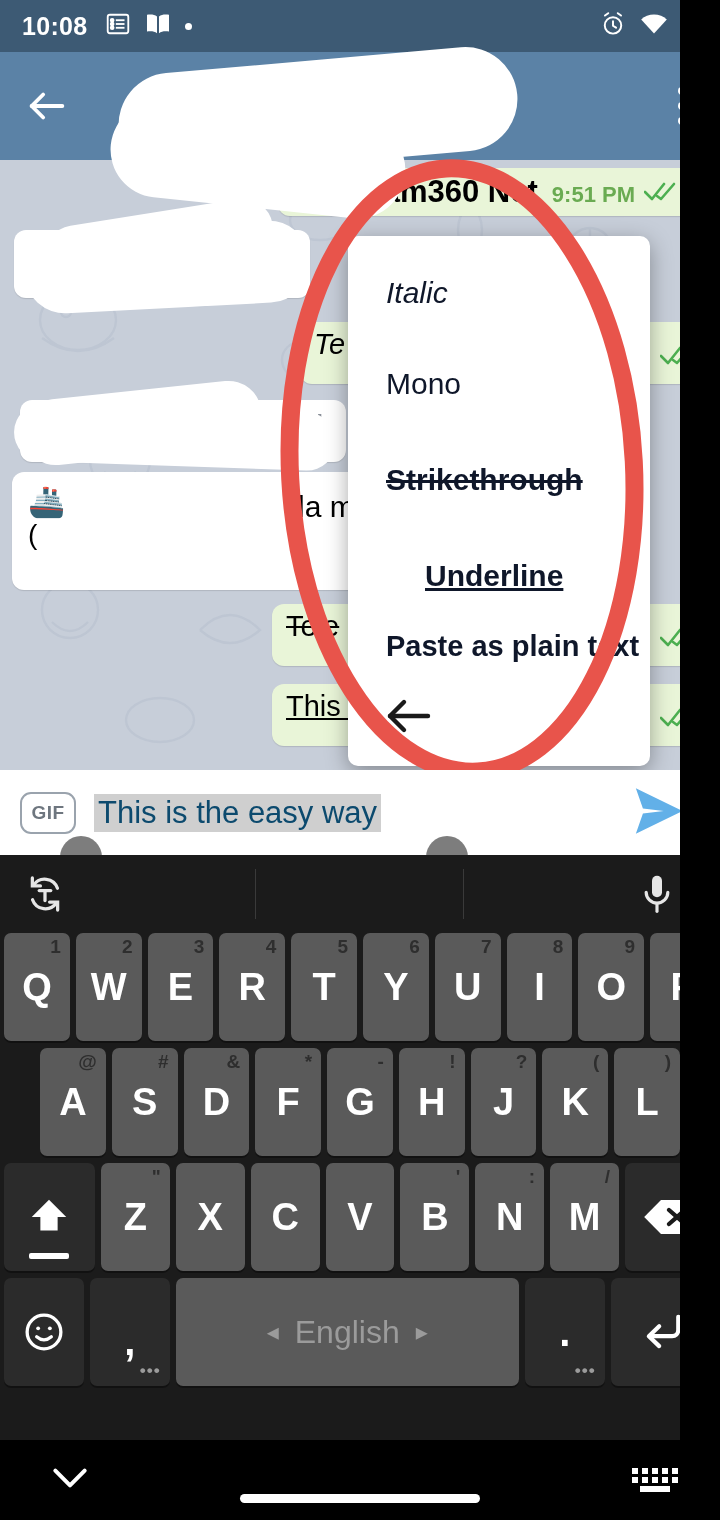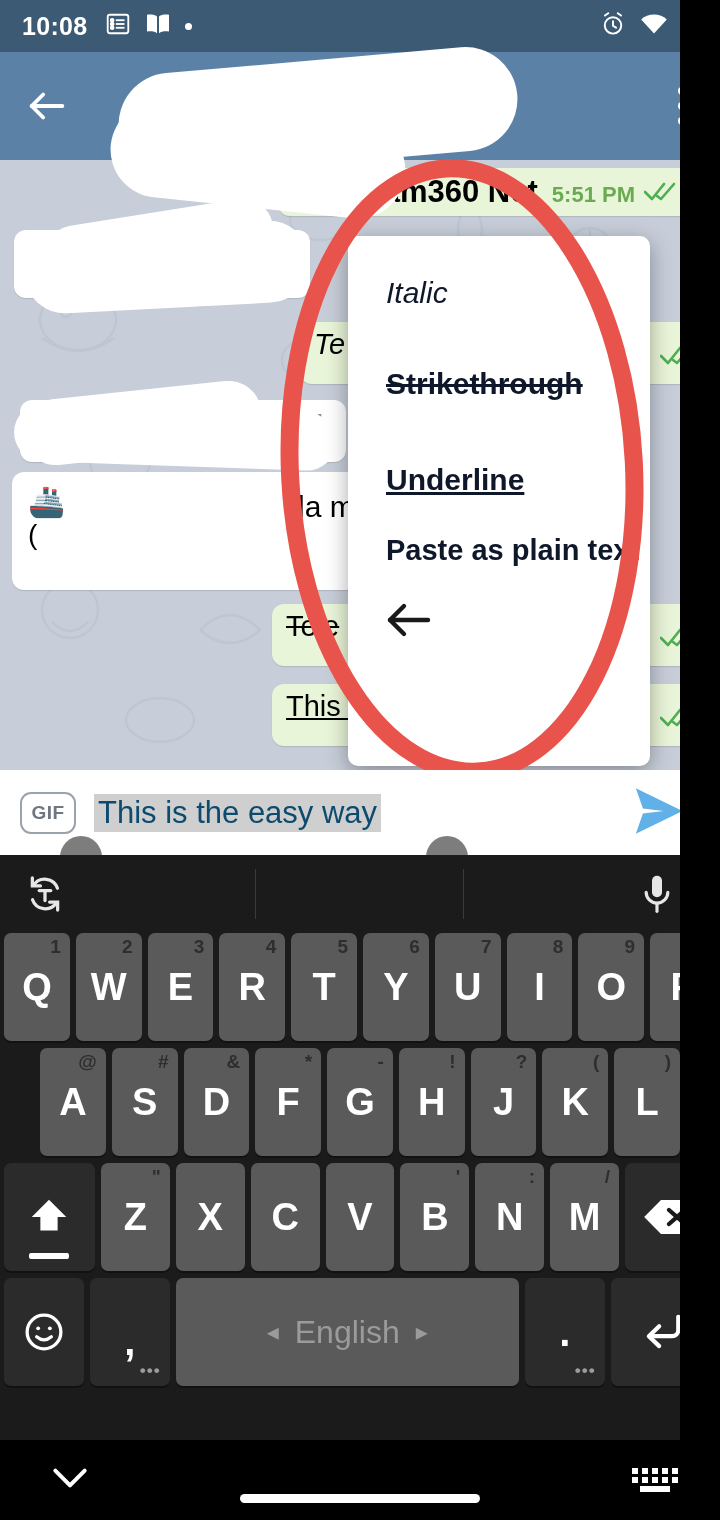--- a/index.html
+++ b/index.html
@@ -58,21 +58,21 @@
     box-shadow:0 6px 22px rgba(0,0,0,.34);
     overflow:hidden;
   }
   .popup-item {
     font-size:30px; color:#0f172a; padding:0 38px; height:96px;
     display:flex; align-items:center; white-space:nowrap;
   }
   .mi-italic { font-style:italic; }
   .mi-mono { font-family:"Liberation Sans", sans-serif; }
   .mi-strike { text-decoration:line-through; font-weight:600; }
-  .mi-underline { text-decoration:underline; font-weight:600; }
+  .mi-underline { text-decoration:underline; font-weight:600;margin-left:39px; }
   .mi-paste { font-weight:600; }
   .popup-back { height:96px; display:flex; align-items:center; padding:0 34px; }
 
   
   .annot { position:absolute; left:0; top:0; width:720px; height:1520px; pointer-events:none; }
 
   
   .inputbar {
     position:absolute; left:0; top:770px; width:720px; height:85px;
     background:#fff; display:flex; align-items:center; padding:0 20px;
@@ -221,21 +221,21 @@
           <path d="M500 460 q20 20 40 0"></path>
         <path d="M630 460 q26 24 0 48 q-26-26 0-48"></path>
         <circle cx="300" cy="200" r="18"></circle>
         <path d="M600 540 q24 18 0 40"></path>
         <ellipse cx="160" cy="560" rx="34" ry="22"></ellipse>
       </g>
     </svg>
 
     <div class="bubble out" style="left:278px; top:8px; font-weight:700; font-size:31px;">
       <span>Telegram360 Net</span>
-      <span class="b-time">5:51 PM</span>
+      <span class="b-time">9:51 PM</span>
       <span class="ticks">
         <svg width="36" height="22" viewBox="0 0 36 22" fill="none" stroke="#4caf50" stroke-width="2.6" stroke-linecap="round" stroke-linejoin="round">
           <polyline points="1,12 8,19 20,4"></polyline>
             <polyline points="13,16 17,19 30,4"></polyline>
         </svg>
       </span>
     </div>
 
     <div class="bubble in" style="left:14px; top:70px; width:296px; height:68px; justify-content:flex-end;">
       <span class="b-time" style="font-size:25px;">9:55 PM</span>
@@ -285,20 +285,21 @@
 
   <div class="blob" style="left:118px; top:60px; width:400px; height:104px; transform:rotate(-5deg); border-radius:54px;"></div>
   <div class="blob" style="left:110px; top:112px; width:296px; height:96px; transform:rotate(6deg); border-radius:50px;"></div>
   <div class="blob" style="left:24px; top:226px; width:286px; height:82px; transform:rotate(-3deg); border-radius:42px;"></div>
   <div class="blob" style="left:44px; top:212px; width:230px; height:60px; transform:rotate(-9deg); border-radius:34px;"></div>
   <div class="blob" style="left:22px; top:390px; width:240px; height:66px; transform:rotate(-6deg); border-radius:36px;"></div>
   <div class="blob" style="left:14px; top:408px; width:322px; height:58px; transform:rotate(2deg); border-radius:30px;"></div>
 
   <div class="popup">
     <div class="popup-item mi-italic" style="height:100px;padding-top:14px;">Italic</div>
+    <div class="popup-item mi-mono">Mono</div>
     <div class="popup-item mi-strike">Strikethrough</div>
     <div class="popup-item mi-underline">Underline</div>
     <div class="popup-item mi-paste" style="height:44px;font-size:29px;">Paste as plain text</div>
     <div class="popup-back">
       <svg width="52" height="40" viewBox="0 0 24 20" fill="none" stroke="#1a1a1a" stroke-width="2.2" stroke-linecap="round" stroke-linejoin="round">
         <line x1="22" y1="10" x2="3" y2="10"></line>
           <polyline points="10,3 3,10 10,17"></polyline>
       </svg>
     </div>
   </div>

